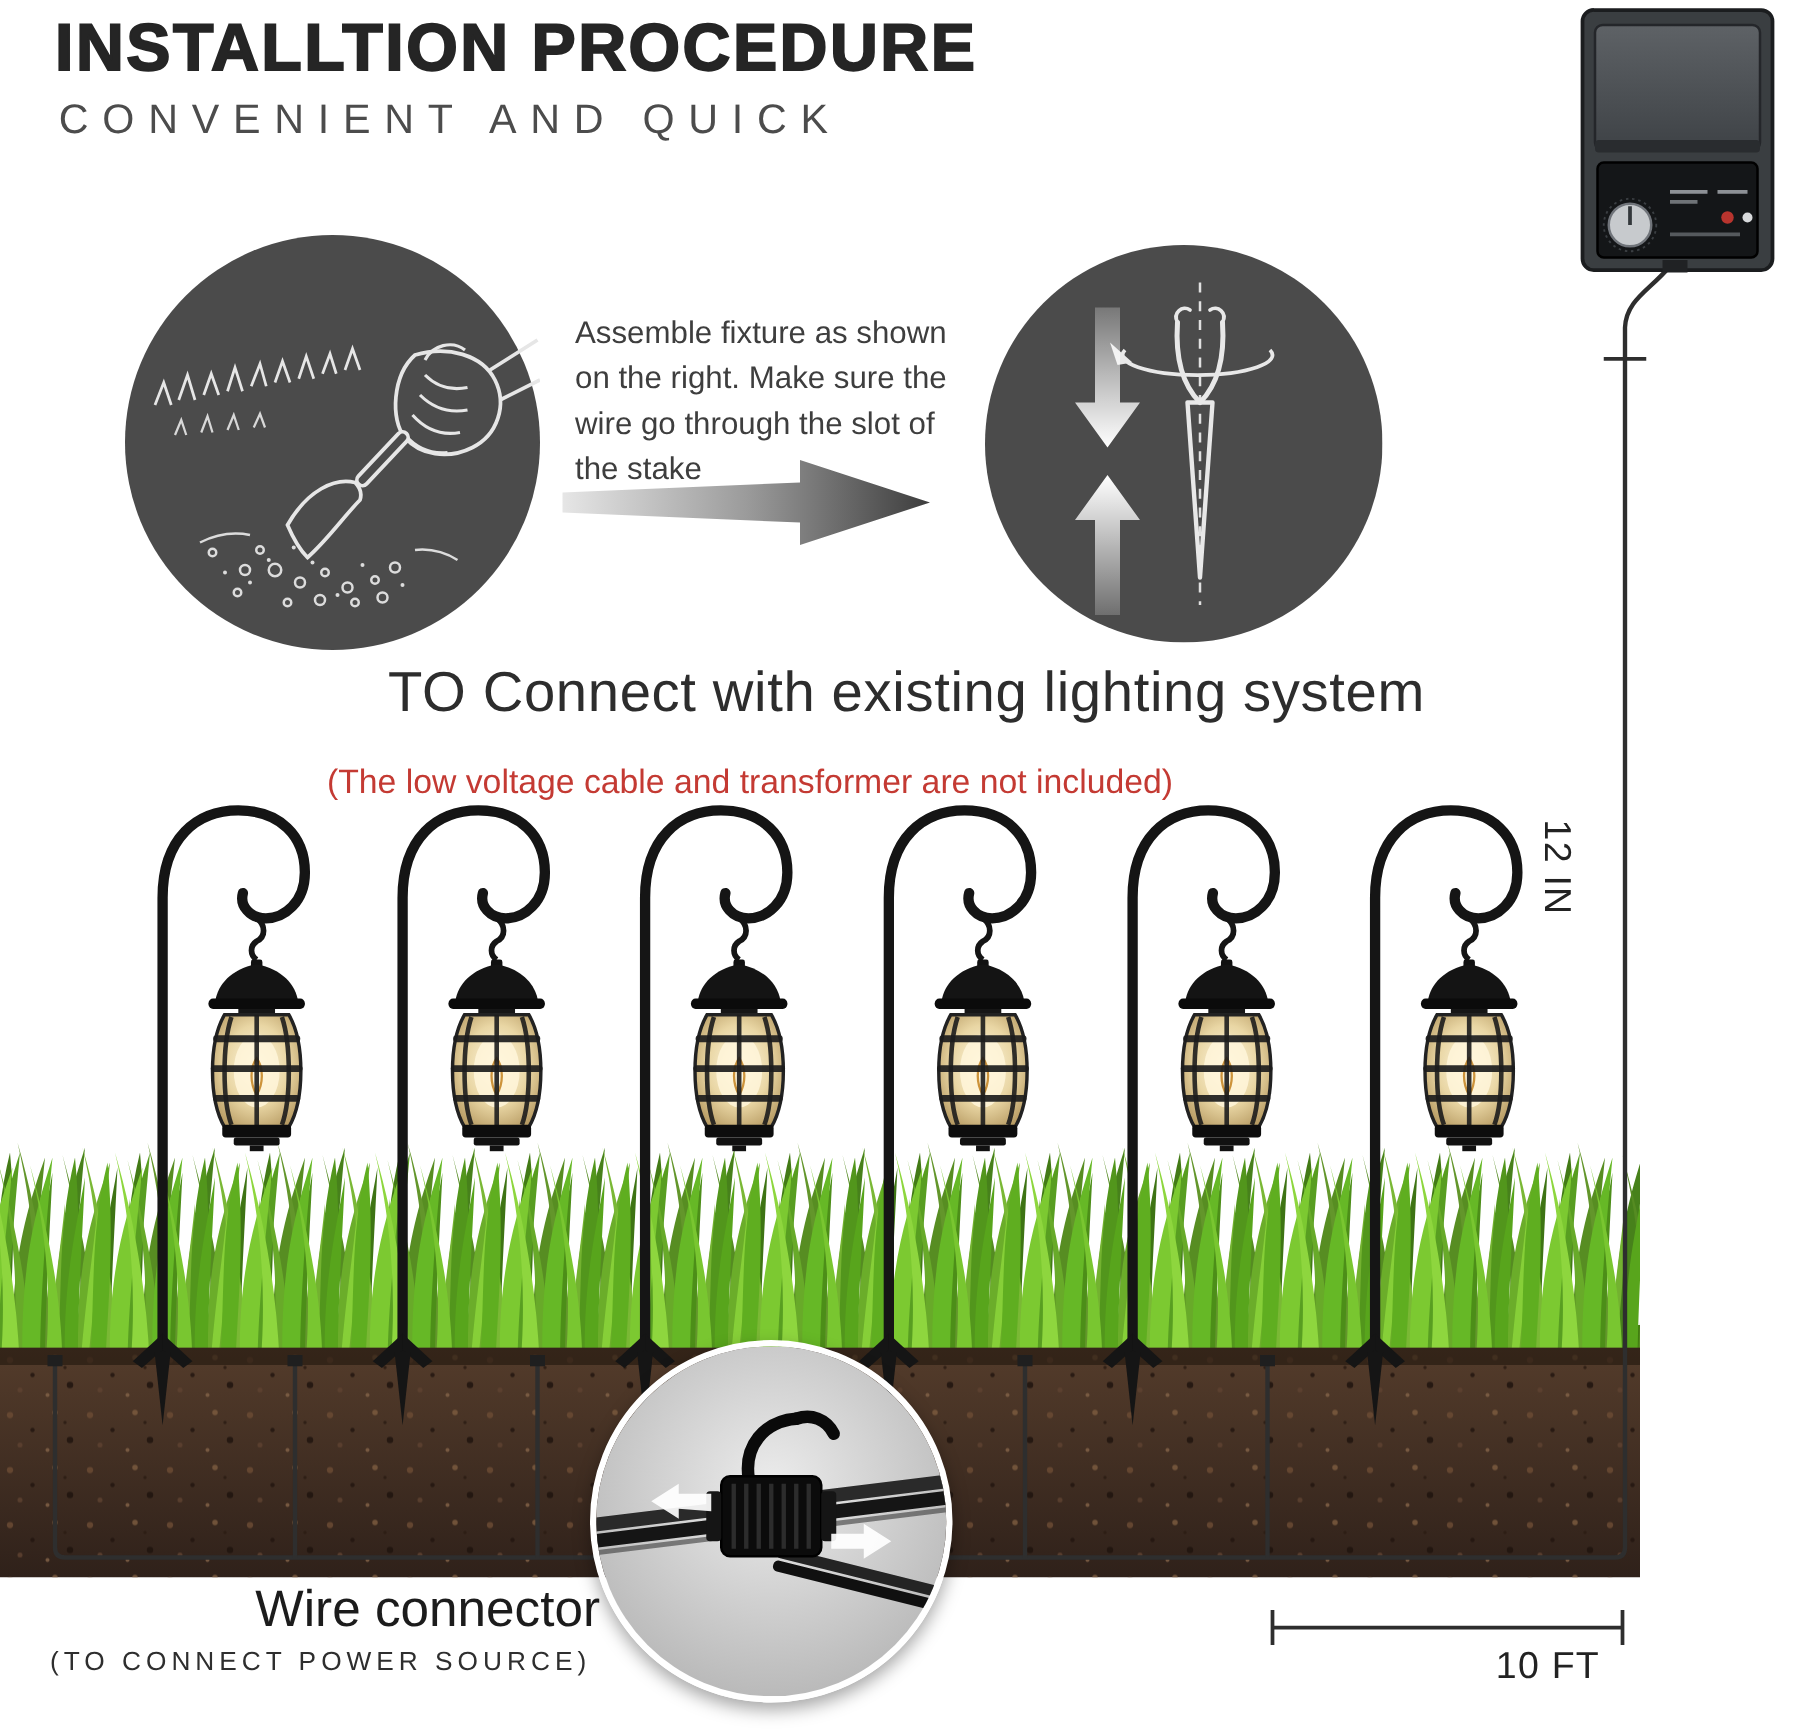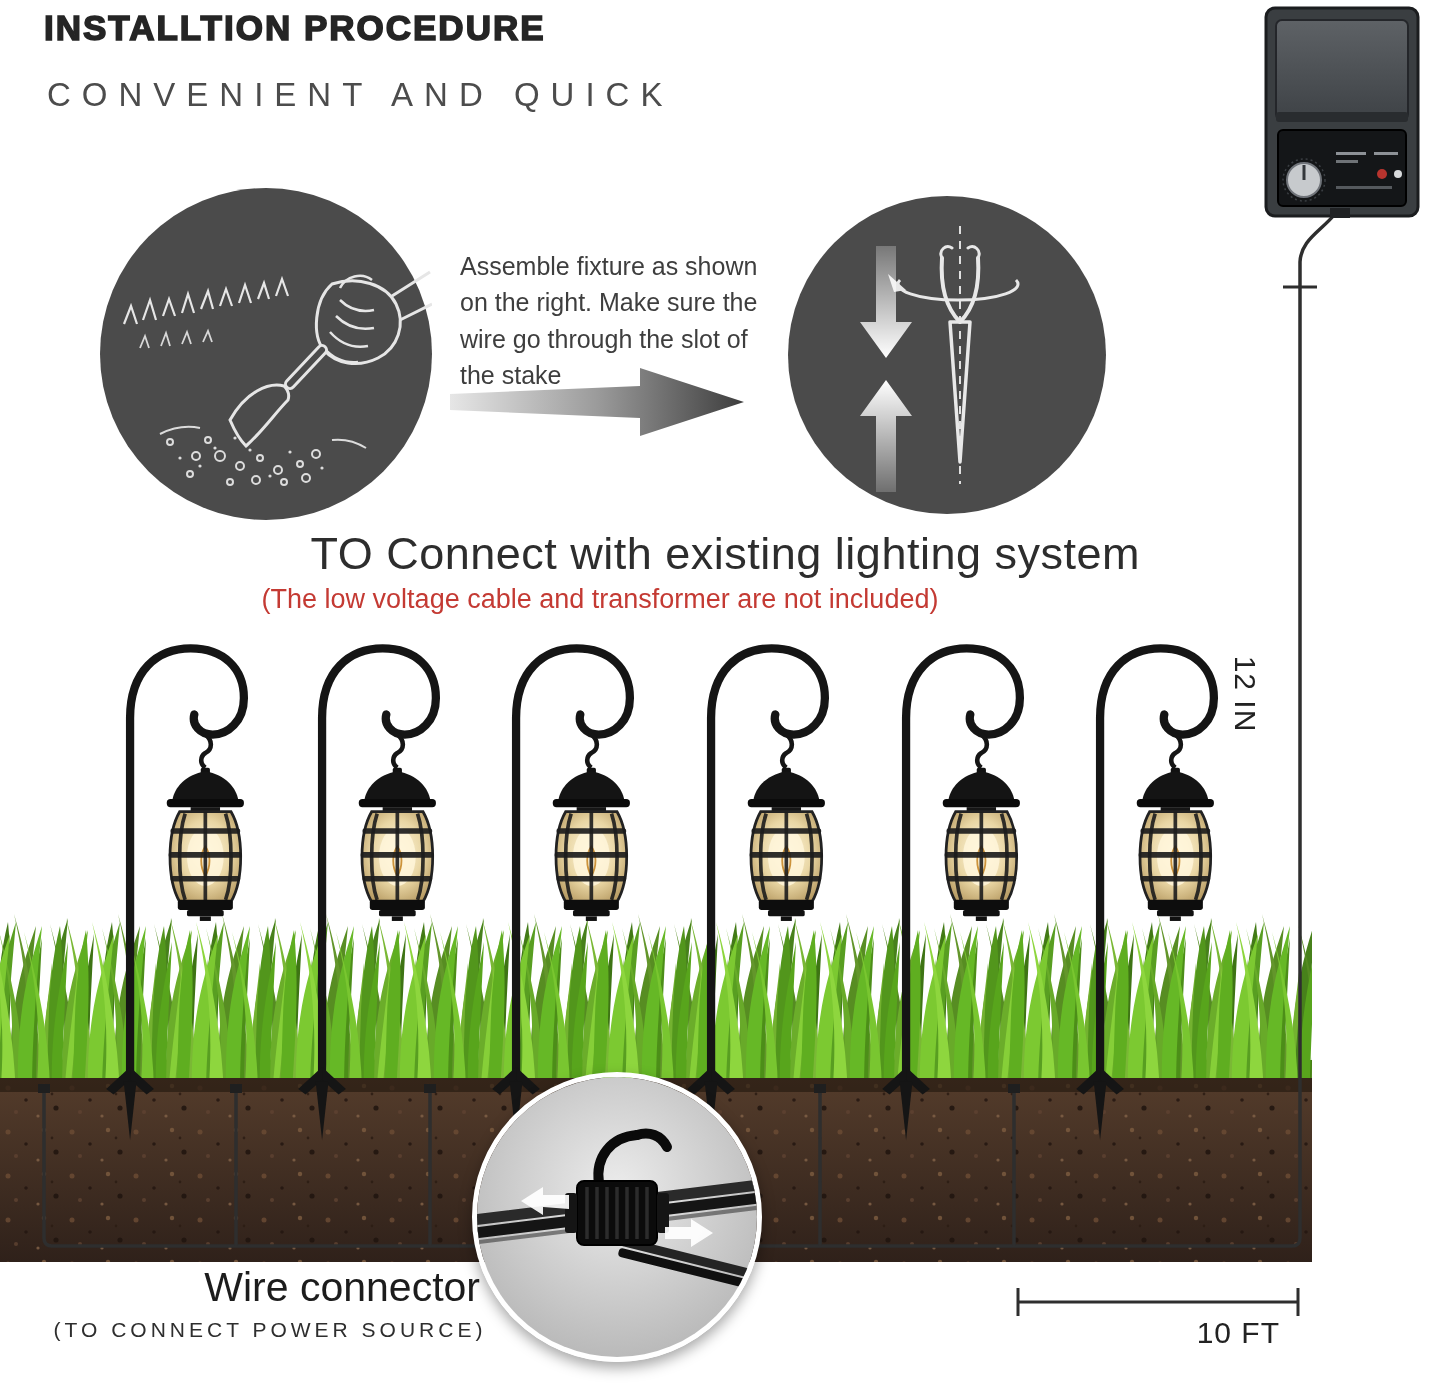--- a/index.html
+++ b/index.html
@@ -1,25 +1,25 @@
 <!DOCTYPE html>
 <html><head>
 <meta charset="utf-8">
 <style>
   html,body{margin:0;padding:0;background:#ffffff;font-family:"Liberation Sans",sans-serif;}
   .stage{position:relative;width:1445px;height:1389px;background:#fff;overflow:hidden;}
   .abs{position:absolute;}
-  .title{font-size:35px;font-weight:bold;letter-spacing:2px;color:#252525;-webkit-text-stroke:1.6px #252525;white-space:nowrap;}
+  .title{font-size:53px;font-weight:bold;letter-spacing:2px;color:#252525;-webkit-text-stroke:1.6px #252525;white-space:nowrap;}
   .subtitle{font-size:33px;letter-spacing:11px;color:#4c4c4c;white-space:nowrap;text-align:right;}
   .note{font-size:25px;line-height:1.45;color:#3e3e3e;}
   .connect-heading{font-size:45px;color:#2d2d2d;text-align:right;letter-spacing:.5px;}
   .connect-note{font-size:27px;color:#c43a33;text-align:center;}
   .dim{font-size:30px;color:#222;letter-spacing:1px;white-space:nowrap;}
   .wire-label{font-size:41px;color:#1c1c1c;text-align:right;}
-  .wire-sub{font-size:21px;letter-spacing:4px;color:#2e2e2e;text-align:center;white-space:nowrap;}
+  .wire-sub{font-size:21px;letter-spacing:4px;color:#2e2e2e;white-space:nowrap;}
   svg{display:block;}
 </style>
 </head>
 <body>
 
 <div class="stage">
 
   <svg width="0" height="0" style="position:absolute" aria-hidden="true">
     <defs>
       <radialGradient id="glassGrad" cx="50%" cy="45%" r="65%">
@@ -212,21 +212,21 @@
     <path d="M112,84 A60,16 0 1 0 228,84" fill="none" stroke="#e8e8e8" stroke-width="3"></path>
     <polygon points="100,78 106,96 118,94" fill="#e8e8e8"></polygon>
     <path d="M154,62 C152,92 158,112 172,126 M190,62 C192,92 186,112 172,126" fill="none" stroke="#e8e8e8" stroke-width="4" stroke-linecap="round"></path>
     <path d="M154,62 C150,54 158,48 164,52 M190,62 C194,54 186,48 180,52" fill="none" stroke="#e8e8e8" stroke-width="3" stroke-linecap="round"></path>
     <polygon points="162,126 182,126 172,266" fill="none" stroke="#e8e8e8" stroke-width="3.5" stroke-linejoin="round"></polygon>
     <polygon points="88,50 108,50 108,126 124,126 98,162 72,126 88,126" fill="url(#downArrowGrad)"></polygon>
     <polygon points="98,184 124,220 108,220 108,296 88,296 88,220 72,220" fill="url(#upArrowGrad)"></polygon>
   </svg>
 
   <div class="abs connect-heading" style="left:60px;top:528px;width:1080px">TO Connect with existing lighting system</div>
-  <div class="abs connect-note" style="left:60px;top:584px;width:1080px">(The low voltage cable and transformer are not included)</div>
+  <div class="abs connect-note" style="left:60px;top:610px;width:1080px">(The low voltage cable and transformer are not included)</div>
 
   <svg class="abs" style="left:1264px;top:6px" width="156" height="214" viewBox="0 0 156 214">
     <rect x="2" y="2" width="152" height="208" rx="9" fill="#3a3e41" stroke="#1b1d1f" stroke-width="3"></rect>
     <rect x="12" y="14" width="132" height="100" rx="6" fill="url(#lidGrad)" stroke="#24262a" stroke-width="2"></rect>
     <rect x="12" y="106" width="132" height="10" rx="3" fill="#292c2f"></rect>
     <rect x="14" y="124" width="128" height="76" rx="5" fill="#141618" stroke="#000" stroke-width="2"></rect>
     <circle cx="40" cy="174" r="17" fill="#c7cacd" stroke="#70747a" stroke-width="2"></circle>
     <line x1="40" y1="174" x2="40" y2="159" stroke="#33373b" stroke-width="3"></line>
     <circle cx="40" cy="174" r="21" fill="none" stroke="#3a3e42" stroke-width="1.5" stroke-dasharray="2 3"></circle>
     <rect x="72" y="146" width="30" height="3" fill="#8d9196"></rect>

